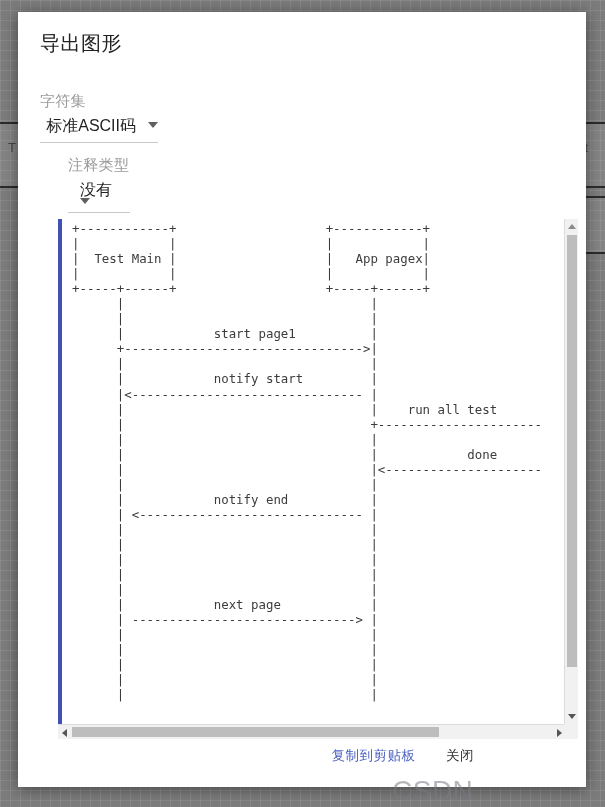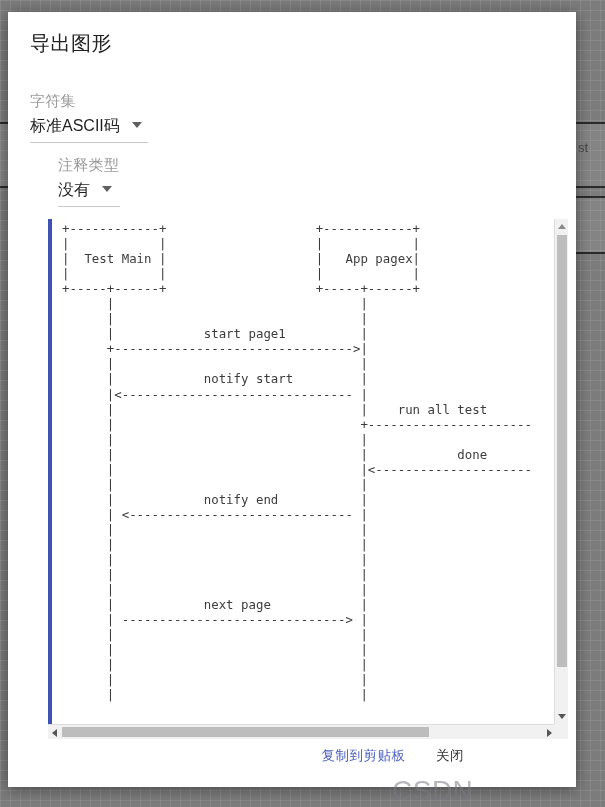--- a/index.html
+++ b/index.html
@@ -36,21 +36,21 @@
     color: #3a3a3a;
     font-size: 13px;
     font-family: "Liberation Sans", sans-serif;
     opacity: 0.85;
     white-space: nowrap;
   }
 
   
   #dialog {
     position: absolute;
-    left: 8px;
+    left: 18px;
     top: 12px;
     width: 568px;
     height: 775px;
     background: #ffffff;
     box-shadow: 0 2px 14px rgba(0,0,0,0.45);
     box-sizing: border-box;
     overflow: hidden;
   }
 
   #dialog-title {
@@ -68,40 +68,41 @@
     color: #9a9a9a;
     letter-spacing: 0.3px;
     display: block;
     margin-bottom: 5px;
   }
   .select-row {
     display: inline-flex;
     align-items: baseline;
     border-bottom: 1px solid #c9c9c9;
     padding-bottom: 5px;
+    justify-content: flex-end;
   }
   .select-value {
     font-size: 16px;
     color: #1f1f1f;
     white-space: nowrap;
   }
   .caret {
     display: inline-block;
     width: 0; height: 0;
     border-left: 5px solid transparent;
     border-right: 5px solid transparent;
     border-top: 6px solid #5f5f5f;
     margin-left: 12px;
     position: relative;
     top: -3px;
   }
   #field-charset { top: 80px; }
   #field-charset .select-row { min-width: 118px; }
   #field-comment { top: 144px; margin-left: 28px; }
-  #field-comment .select-row { min-width: 62px; }
+  #field-comment .select-row { min-width: 62px; flex-direction: column; }
 
   
   #preview-wrap {
     position: absolute;
     left: 40px;
     top: 207px;
     width: 520px;
     height: 520px;
     box-sizing: border-box;
     background: #ffffff;

